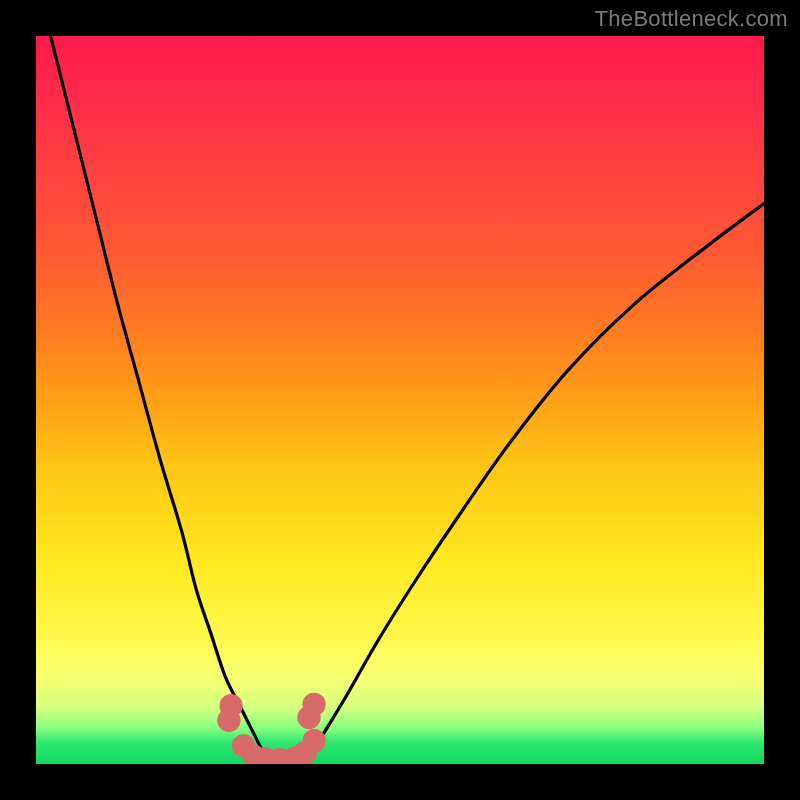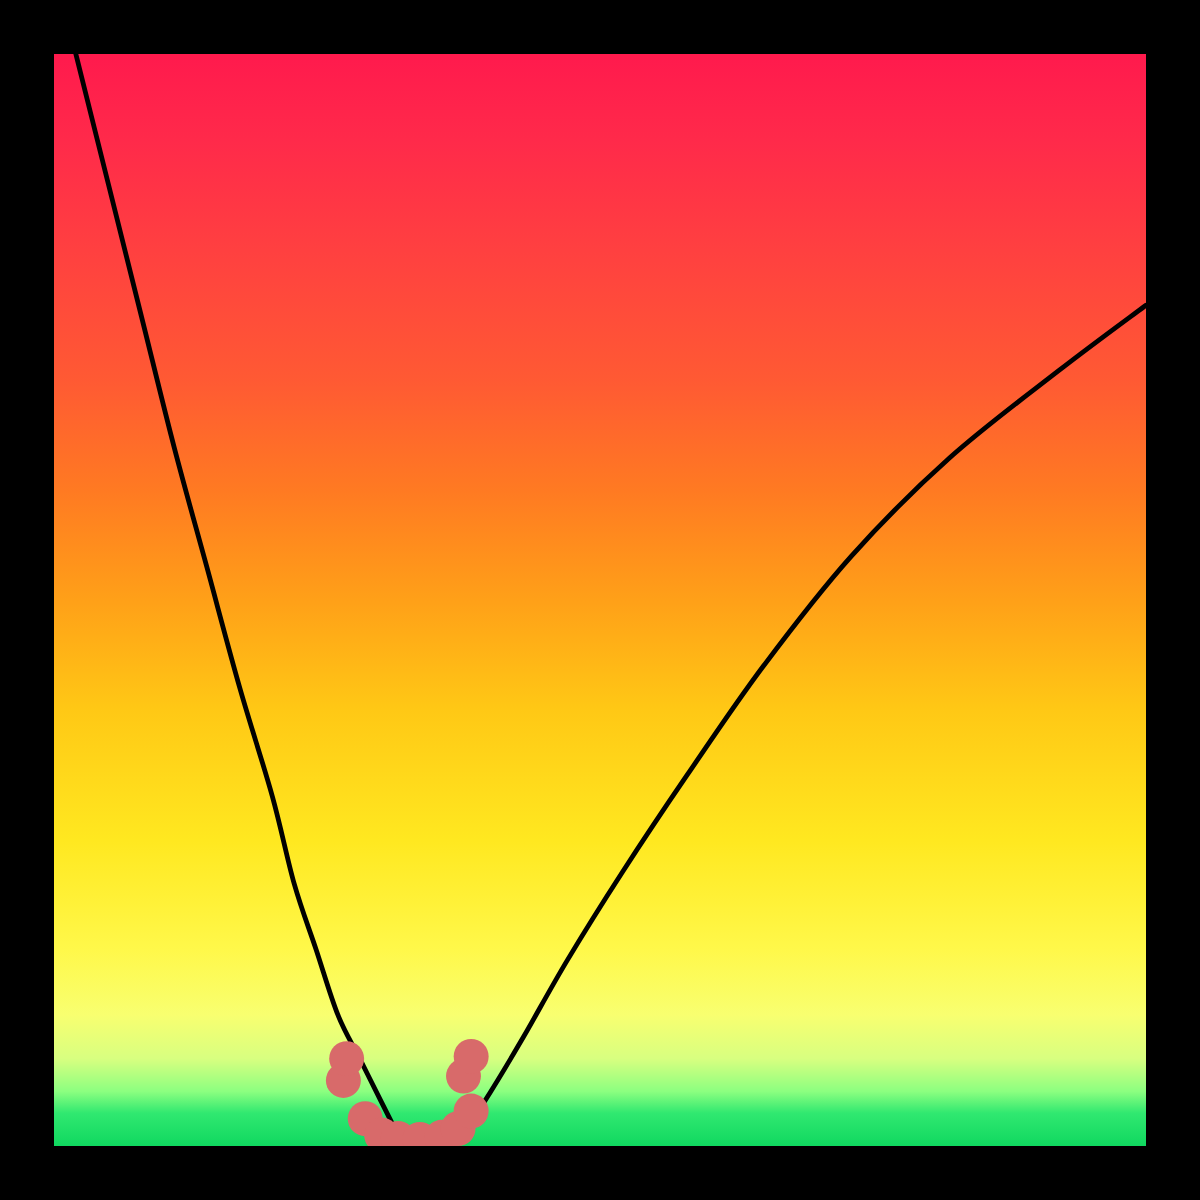--- a/index.html
+++ b/index.html
@@ -57,20 +57,21 @@
     left: 0;
     top: 0;
     width: 728px;
     height: 728px;
   }
 </style>
 </head>
 <body>
 
 <div class="frame">
+  <div class="watermark">TheBottleneck.com</div>
 
   <div class="plot">
     <svg class="curves" viewBox="0 0 728 728" preserveAspectRatio="none">
       <path d="M 14.56 0.00 C 18.20 14.56, 29.12 58.24, 36.40 87.36 C 43.68 116.48, 50.96 145.60, 58.24 174.72 C 65.52 203.84, 72.80 234.17, 80.08 262.08 C 87.36 289.99, 94.64 315.47, 101.92 342.16 C 109.20 368.85, 116.48 396.76, 123.76 422.24 C 131.04 447.72, 139.53 473.20, 145.60 495.04 C 151.67 516.88, 155.31 536.29, 160.16 553.28 C 165.01 570.27, 169.87 582.40, 174.72 596.96 C 179.57 611.52, 184.43 628.51, 189.28 640.64 C 194.13 652.77, 198.99 660.05, 203.84 669.76 C 208.69 679.47, 214.76 691.60, 218.40 698.88 C 222.04 706.16, 223.25 708.59, 225.68 713.44 C 228.11 718.29, 231.75 725.57, 232.96 728.00" fill="none" stroke="#000" stroke-width="3.2" stroke-linecap="round"></path>
       <path d="M 262.08 728.00 C 264.51 725.57, 271.79 719.51, 276.64 713.44 C 281.49 707.37, 285.13 701.31, 291.20 691.60 C 297.27 681.89, 304.55 669.76, 313.04 655.20 C 321.53 640.64, 331.24 622.44, 342.16 604.24 C 353.08 586.04, 365.21 566.63, 378.56 546.00 C 391.91 525.37, 406.47 503.53, 422.24 480.48 C 438.01 457.43, 455.00 431.95, 473.20 407.68 C 491.40 383.41, 510.81 357.93, 531.44 334.88 C 552.07 311.83, 573.91 289.99, 596.96 269.36 C 620.01 248.73, 647.92 228.11, 669.76 211.12 C 691.60 194.13, 718.29 174.72, 728.00 167.44" fill="none" stroke="#000" stroke-width="3.2" stroke-linecap="round"></path>
       <g>
           <circle cx="192.92" cy="684.32" r="11.65" fill="#d86a6a"></circle>
           <circle cx="195.10" cy="669.76" r="11.65" fill="#d86a6a"></circle>
           <circle cx="207.48" cy="709.80" r="11.65" fill="#d86a6a"></circle>
           <circle cx="218.40" cy="720.72" r="11.65" fill="#d86a6a"></circle>

